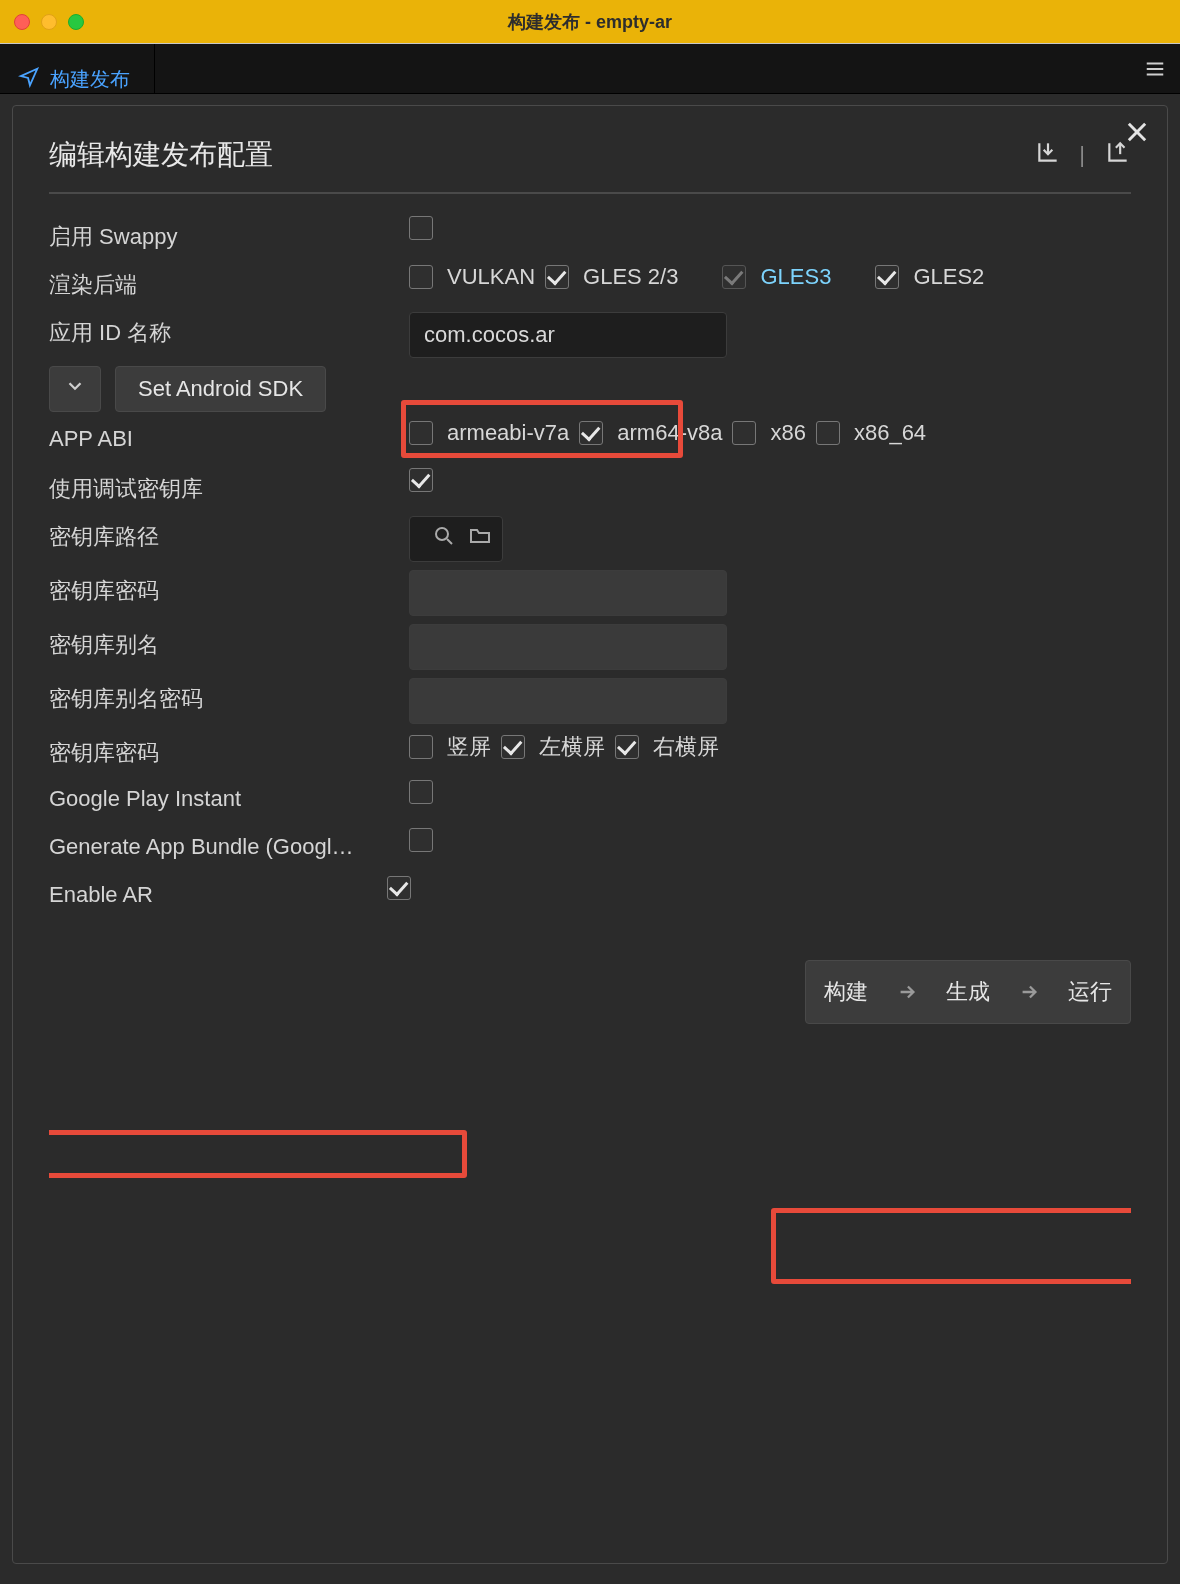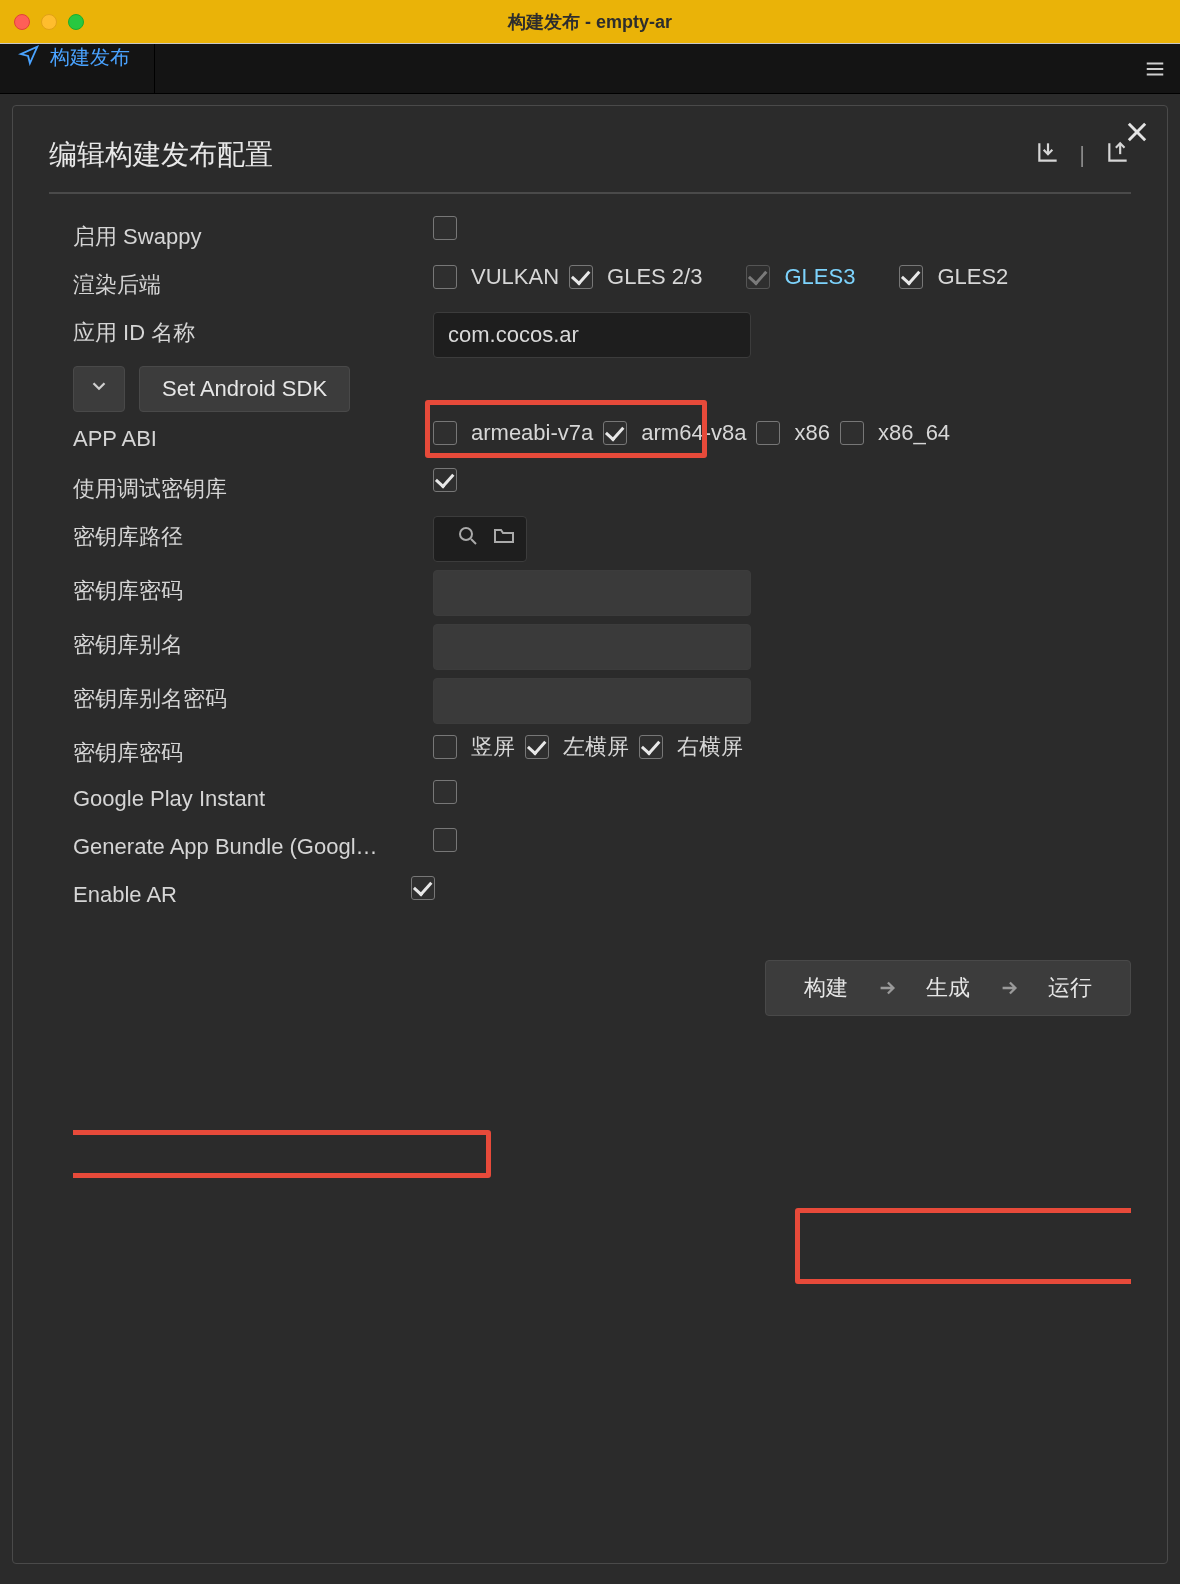--- a/index.html
+++ b/index.html
@@ -30,21 +30,21 @@
     color:#2d2d2d; font-size:18px; font-weight:600;
   }
   
   .tabstrip {
     height: 50px;
     background: #141414;
     display:flex; align-items:stretch;
     border-bottom:1px solid #000;
   }
   .tab {
-    display:flex; align-items:flex-start; gap:10px;
+    display:flex; align-items:flex-end; gap:10px;
     padding: 0 24px 0 18px;
     color:#4aa3ff; font-size:20px;
     border-right:1px solid #000;
     background:#141414;
   }
   .tab svg { width:22px; height:22px; }
   .tabstrip .spacer { flex:1; }
   .hamburger {
     width:50px; display:flex; align-items:center; justify-content:center;
     color:#bdbdbd; cursor:pointer;
@@ -69,21 +69,21 @@
     padding-bottom:18px; margin-bottom:12px;
     border-bottom:2px solid #4a4a4a;
   }
   .panel-header h2 { font-size:28px; font-weight:500; color:#e8e8e8; }
   .panel-header .hspacer { flex:1; }
   .panel-header .hicon { color:#cfcfcf; margin-left:14px; cursor:pointer; }
   .panel-header .hsep { color:#888; margin: 0 6px 0 18px; font-size:22px; }
   .panel-header svg { width:26px; height:26px; }
 
   .scrollhost {
-    flex:1; overflow:hidden; position:relative;margin-left:24px;
+    flex:1; overflow:hidden; position:relative;
   }
 
   .form {
     padding-top:6px;
     position:relative;
   }
   .row {
     display:flex; align-items:flex-start;
     min-height:48px;
     padding: 4px 0;
@@ -147,21 +147,21 @@
     position:absolute; pointer-events:none;
   }
   #hl-footer {
     position:absolute; pointer-events:none;
   }
 
   .footer {
     position:absolute; right:0; bottom:0;
     display:flex; align-items:center;
     background:#3c3c3c; border:1px solid #494949; border-radius:4px;
-    height:56px; padding:0 28px;
+    height:64px; padding:0 8px;
   }
   .footer .fbtn { color:#e6e6e6; font-size:22px; padding:0 10px; cursor:pointer; }
   .footer .arrow { color:#9a9a9a; margin:0 18px; display:flex; }
   .footer svg { width:22px; height:22px; }
 </style>
 </head>
 <body>
 
 <div class="titlebar">
   <div class="traffic">

